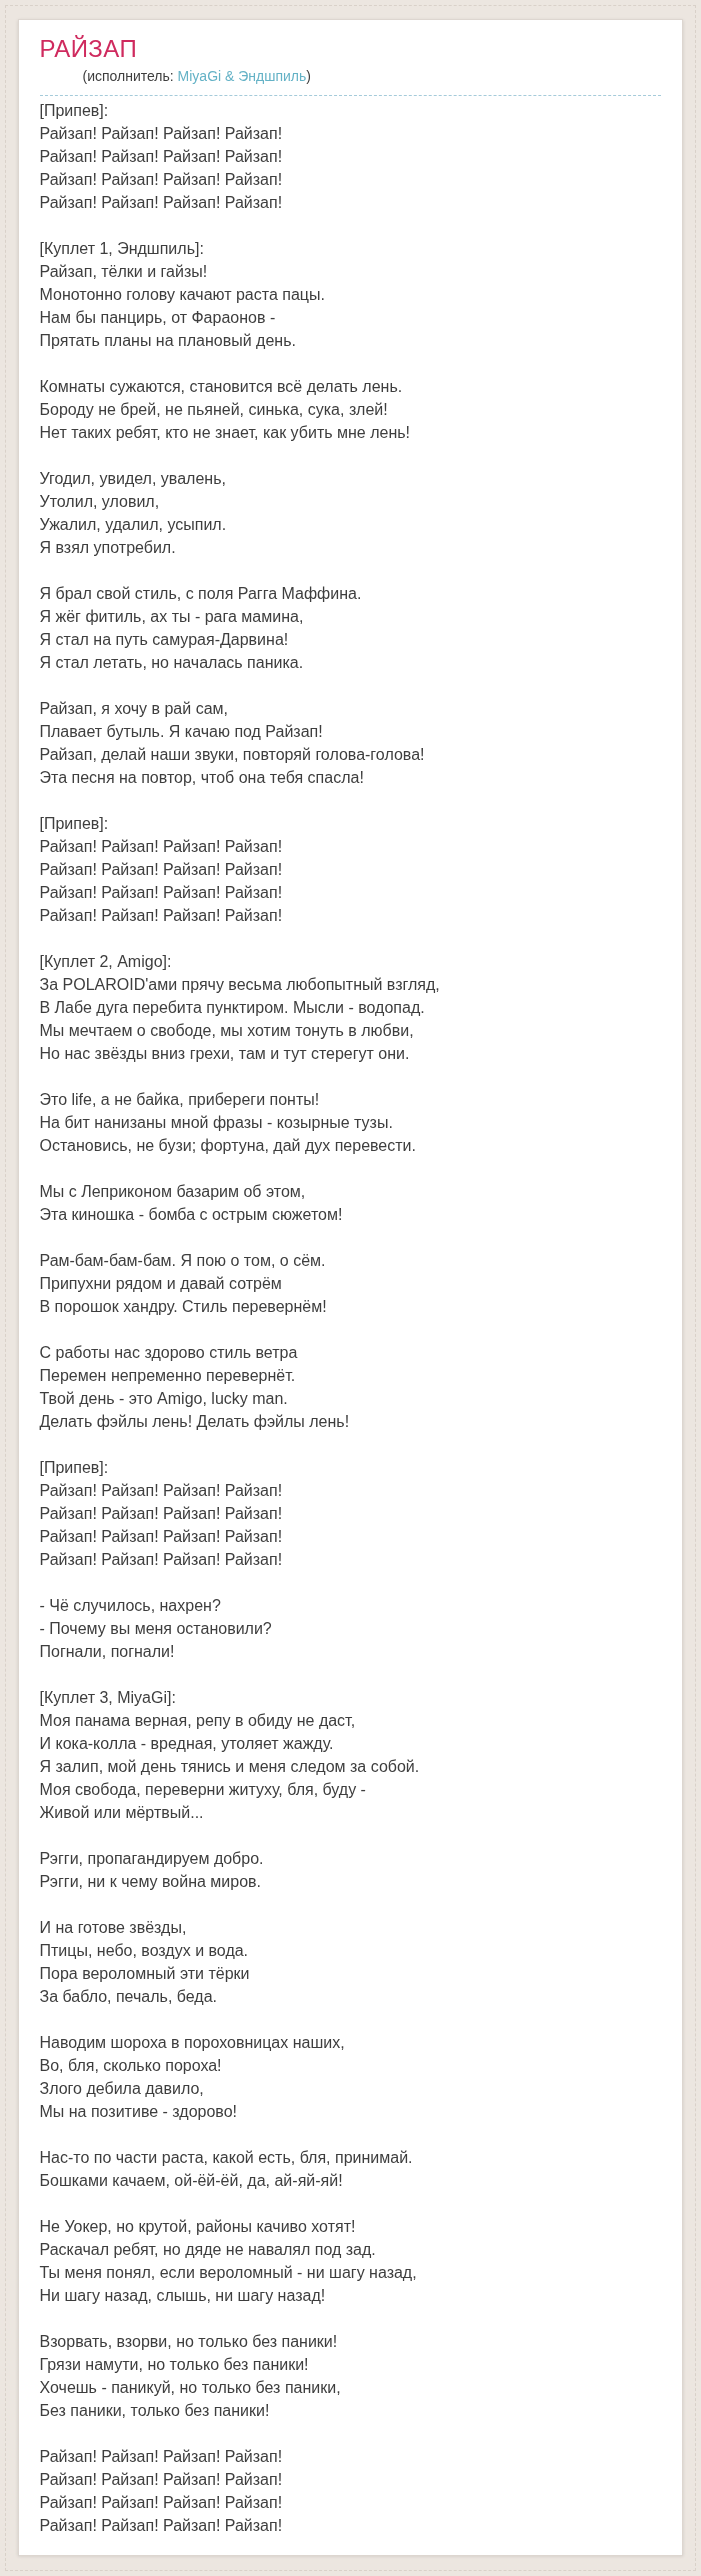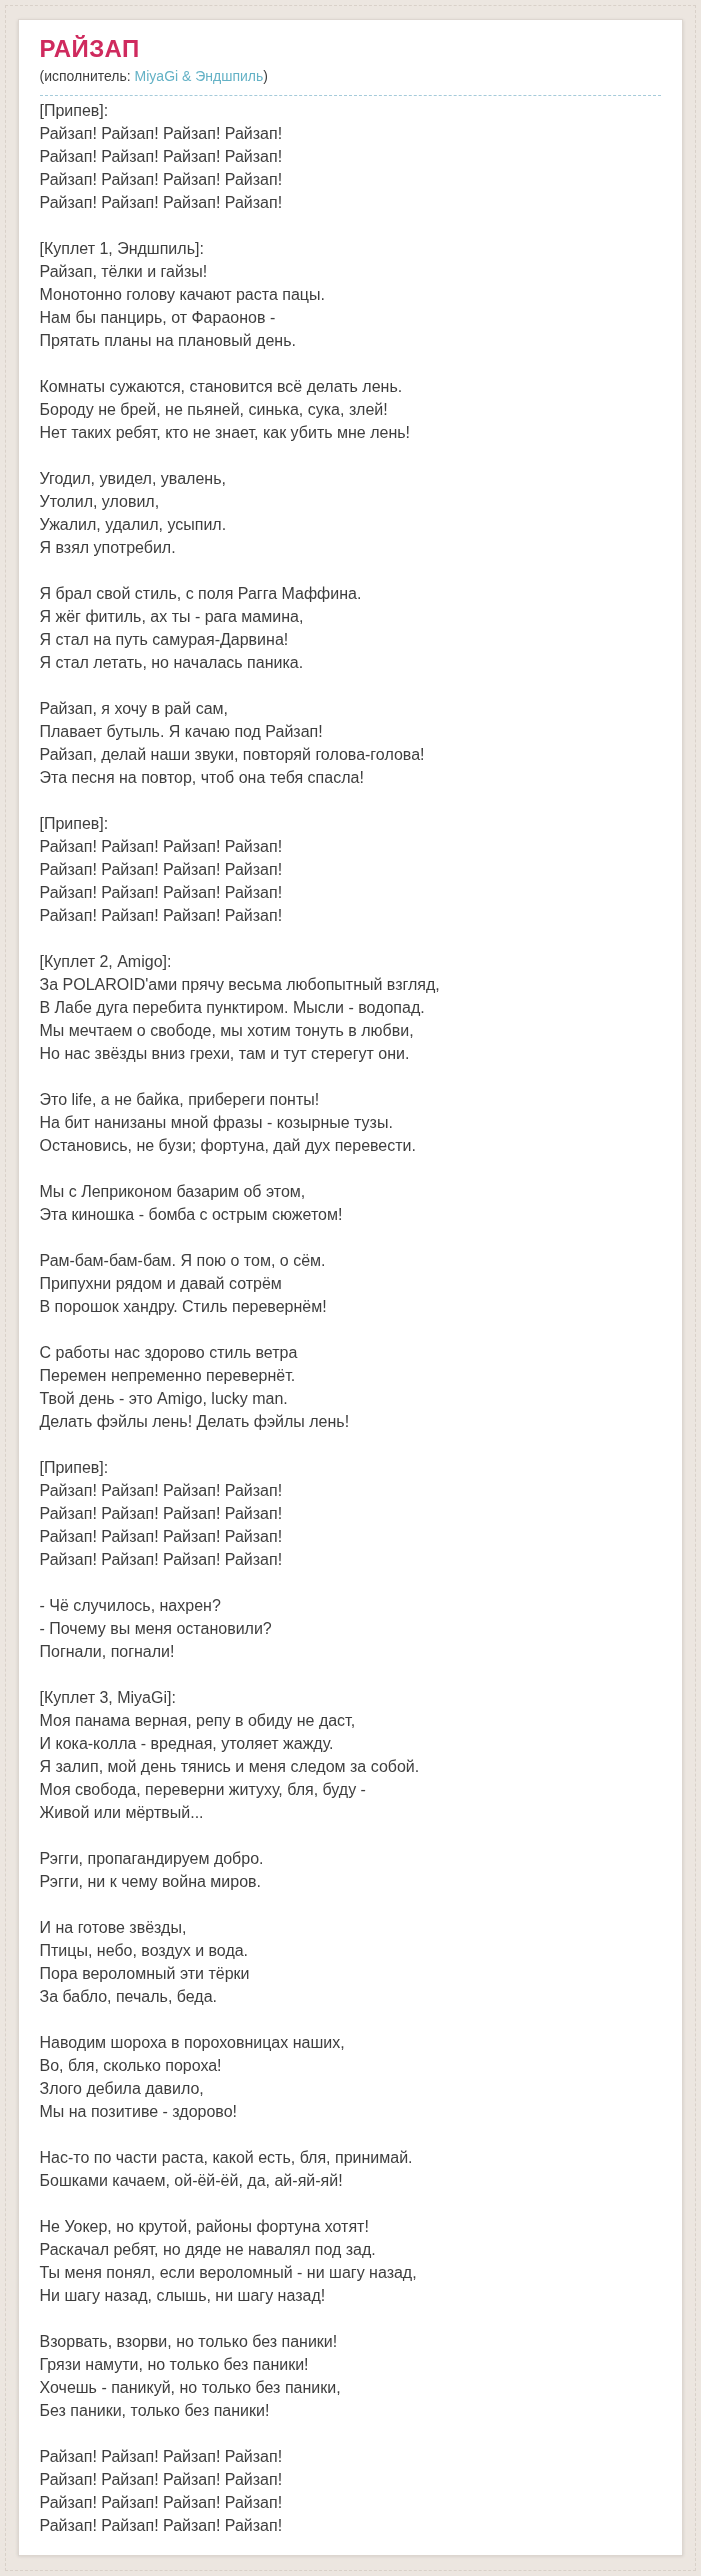--- a/index.html
+++ b/index.html
@@ -27,29 +27,30 @@
     min-height:2537px;
     background:var(--card);
     border:0.9px solid #ddd6d0;
     box-shadow:0 0.9px 3.5px rgba(0,0,0,.13);
     padding:14px 21px 17.5px 21px;
   }
   .song-title{
     margin:0;
     color:var(--title);
     font-size:24px;
-    font-weight:700;
+    font-weight:400;
     letter-spacing:0.4px;
     line-height:30px;
   }
   .artist-row{
     font-size:14px;
     color:var(--text);
     line-height:19px;
     margin-top:2.6px;
+    margin-left:43px;
   }
   .artist-link{
     color:var(--link);
     text-decoration:none;
     cursor:pointer;
   }
   .header{
     border-bottom:0.9px dashed var(--sep);
     padding-bottom:9.6px;
   }
@@ -180,21 +181,21 @@
         <div class="line">Наводим шороха в пороховницах наших,</div>
         <div class="line">Во, бля, сколько пороха!</div>
         <div class="line">Злого дебила давило,</div>
         <div class="line">Мы на позитиве - здорово!</div>
       </div>
       <div class="stanza">
         <div class="line">Нас-то по части раста, какой есть, бля, принимай.</div>
         <div class="line">Бошками качаем, ой-ёй-ёй, да, ай-яй-яй!</div>
       </div>
       <div class="stanza">
-        <div class="line">Не Уокер, но крутой, районы фортуна хотят!</div>
+        <div class="line">Не Уокер, но крутой, районы качиво хотят!</div>
         <div class="line">Раскачал ребят, но дяде не навалял под зад.</div>
         <div class="line">Ты меня понял, если вероломный - ни шагу назад,</div>
         <div class="line">Ни шагу назад, слышь, ни шагу назад!</div>
       </div>
       <div class="stanza">
         <div class="line">Взорвать, взорви, но только без паники!</div>
         <div class="line">Грязи намути, но только без паники!</div>
         <div class="line">Хочешь - паникуй, но только без паники,</div>
         <div class="line">Без паники, только без паники!</div>
       </div>

